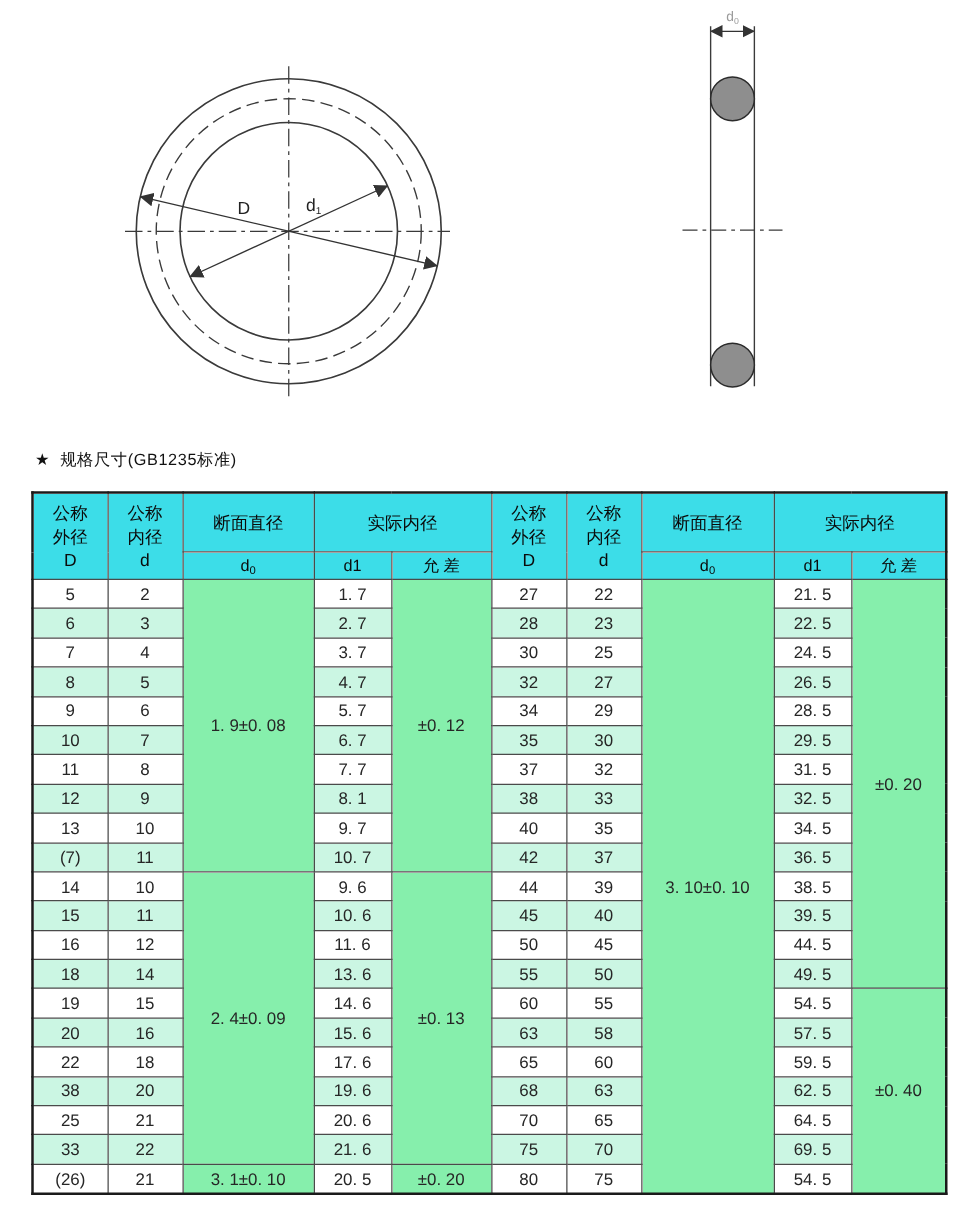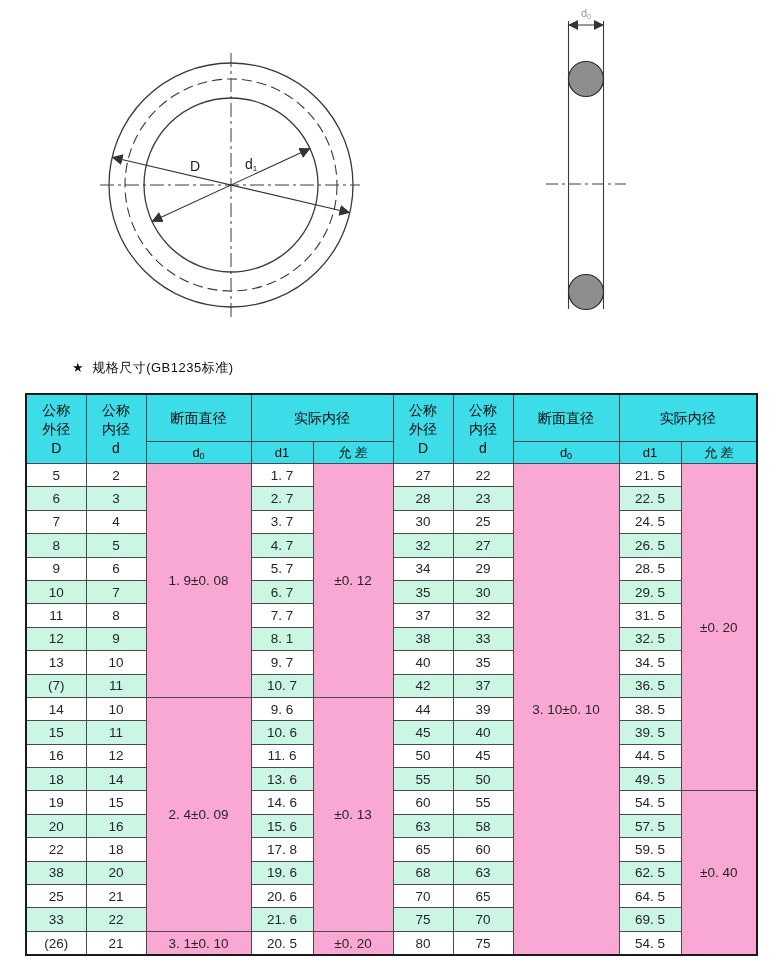--- a/index.html
+++ b/index.html
@@ -11,41 +11,41 @@
     --draw:#3a3a3a;
   }
   html,body{margin:0;padding:0;}
   body{
     width:781px;height:968px;position:relative;background:#ffffff;
     font-family:"Liberation Sans","DejaVu Sans",sans-serif;color:var(--ink);
     overflow:hidden;
   }
   .abs{position:absolute;}
   
-  #heading{left:28px;top:359px;font-size:13px;color:#111;letter-spacing:0.5px;margin-left:44px;}
+  #heading{left:28px;top:359px;font-size:13px;color:#111;letter-spacing:0.5px;}
   #heading .star{font-size:13px;margin-right:8px;}
   
   #spec-table{
     position:absolute;left:25px;top:393px;
     border-collapse:collapse;table-layout:fixed;
     border:2px solid var(--outer);
     font-size:13.5px;color:var(--ink);
   }
   #spec-table th,#spec-table td{
     border:1px solid var(--grid);
     text-align:center;vertical-align:middle;padding:0;
     overflow:hidden;white-space:nowrap;
   }
   #spec-table thead th{background:var(--header-bg);font-weight:normal;color:#0b0b0b;}
   #spec-table thead tr.h1 th{height:46px;font-size:14px;line-height:19px;margin-left:17px;}
   #spec-table thead tr.h2 th{height:21px;font-size:13px;margin-left:48px;}
   #spec-table thead th.span2{height:69px;}
   #spec-table tbody td{height:22.4px;background:#ffffff;}
   #spec-table tbody td.stripe{background:var(--stripe-bg);}
-  #spec-table tbody td.merged{background:#f9a8d4;font-size:13.5px;}
+  #spec-table tbody td.merged{background:#86efac;font-size:13.5px;}
   sub.sb{font-size:9px;vertical-align:-2px;line-height:0;}
   svg text{font-family:"Liberation Sans","DejaVu Sans",sans-serif;}
 </style>
 </head>
 <body>
 
 <svg class="abs" style="left:92px;top:45px;" width="280" height="280" viewBox="0 0 280 280">
   <defs>
     <marker id="arr" viewBox="0 0 10 10" refX="9.5" refY="5" markerWidth="10" markerHeight="10" orient="auto-start-reverse">
       <path d="M0,0 L10,5 L0,10 z" fill="#333"></path>
@@ -245,21 +245,21 @@
         <td class="stripe">20</td>
         <td class="stripe">16</td>
         <td class="stripe">15. 6</td>
         <td class="stripe">63</td>
         <td class="stripe">58</td>
         <td class="stripe">57. 5</td>
       </tr>
       <tr>
         <td>22</td>
         <td>18</td>
-        <td>17. 8</td>
+        <td>17. 6</td>
         <td>65</td>
         <td>60</td>
         <td>59. 5</td>
       </tr>
       <tr>
         <td class="stripe">38</td>
         <td class="stripe">20</td>
         <td class="stripe">19. 6</td>
         <td class="stripe">68</td>
         <td class="stripe">63</td>

